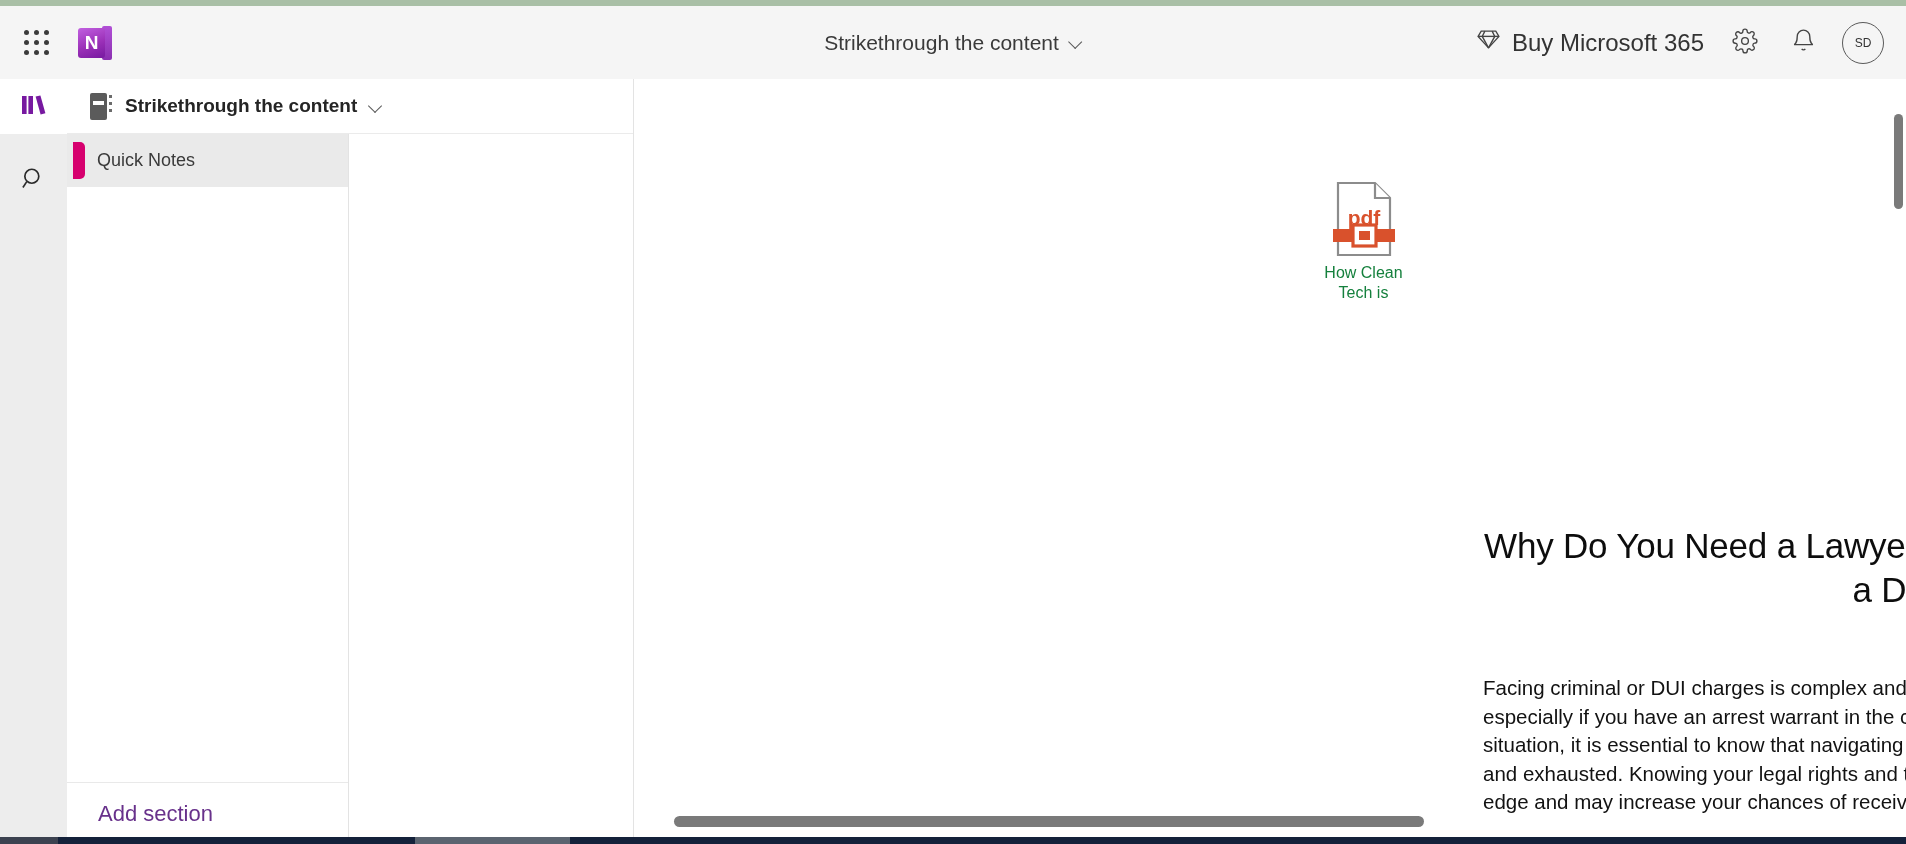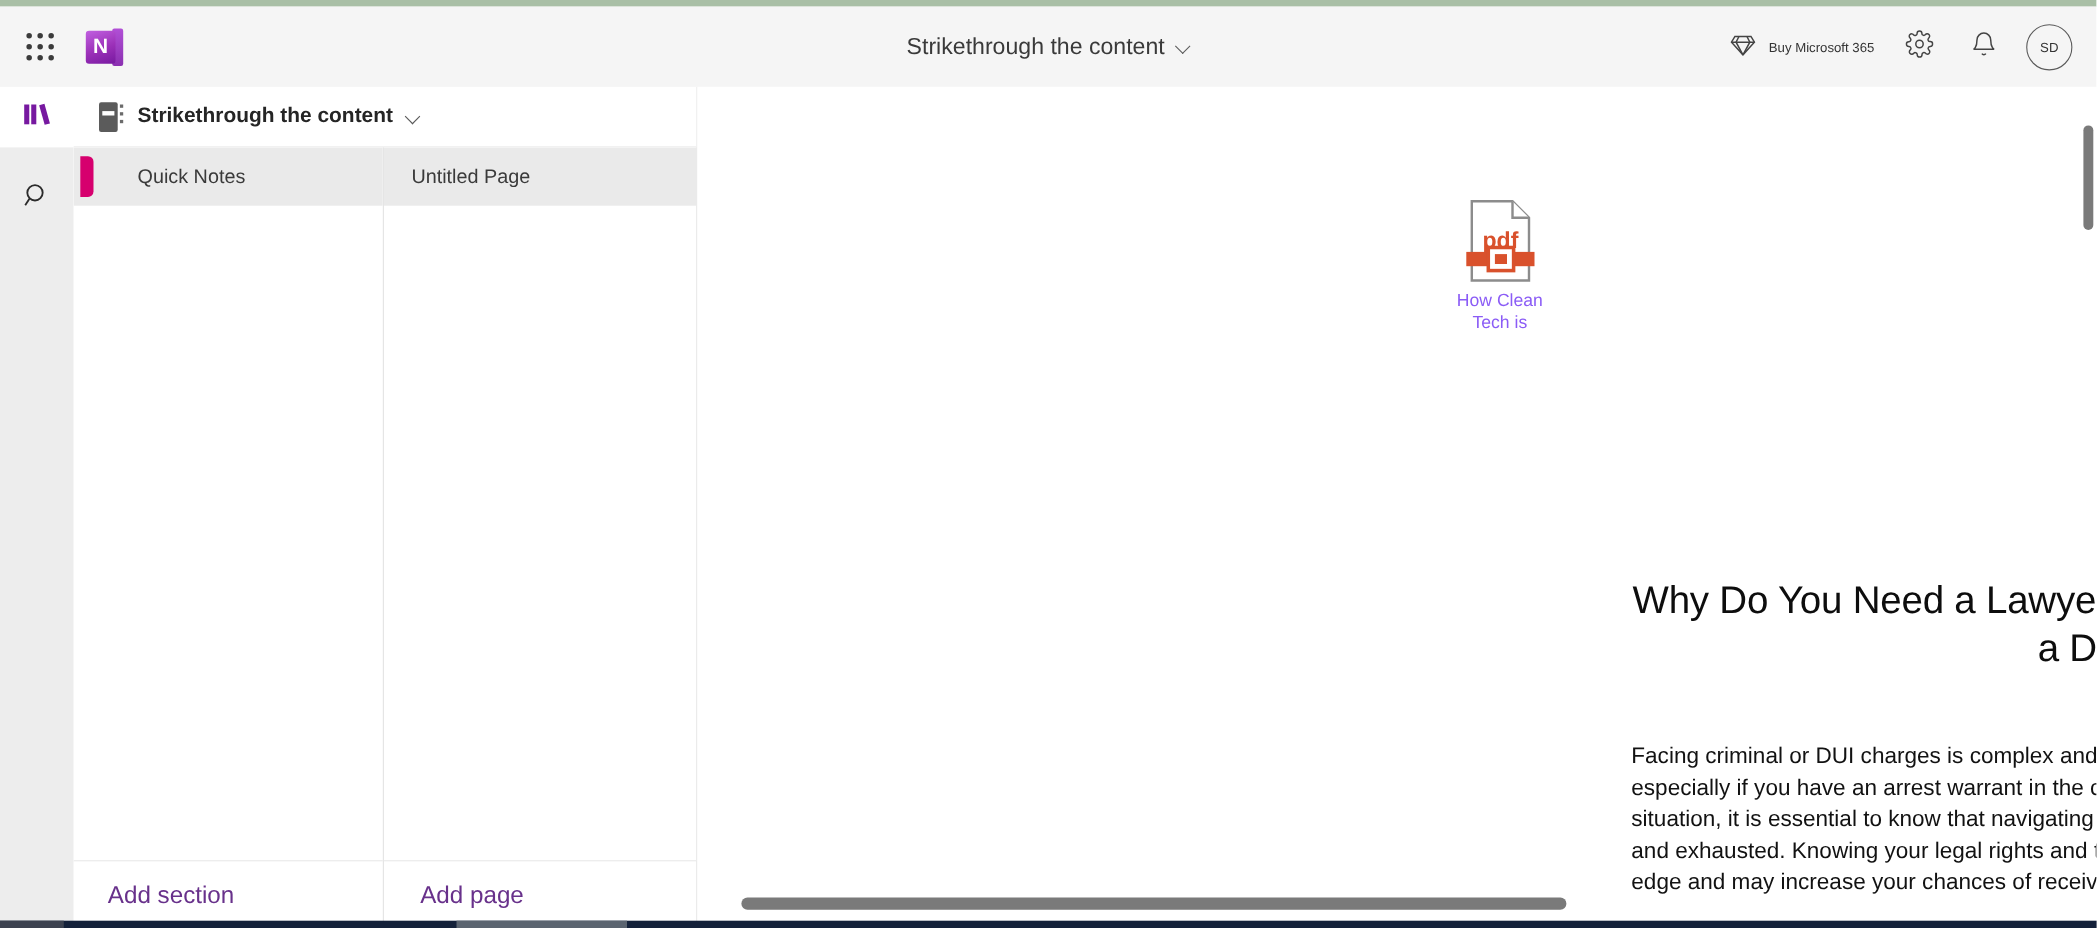--- a/index.html
+++ b/index.html
@@ -61,21 +61,21 @@
     border-right: 1.6px solid #5a5a5a; border-bottom: 1.6px solid #5a5a5a;
     transform: rotate(45deg);
   }
 
   .appbar-right {
     margin-left: auto; display: flex; align-items: center;
     gap: 0; padding-right: 16px; height: 100%;
   }
   .buy365 {
     display: flex; align-items: center; gap: 11px;
-    font-size: 12px; color: #333; cursor: pointer; padding: 6px 12px;
+    font-size: 24px; color: #333; cursor: pointer; padding: 6px 12px;
   }
   .icon-btn {
     width: 58px; height: 58px; display: flex; align-items: center; justify-content: center;
     cursor: pointer;
   }
   .avatar {
     width: 42px; height: 42px; border-radius: 50%;
     border: 1.6px solid #5a5a5a; color: #333;
     display: flex; align-items: center; justify-content: center;
     font-size: 12px; margin-left: 10px; margin-right: 6px; cursor: pointer;
@@ -128,21 +128,21 @@
   .list { flex: 1; overflow: hidden; }
   .row {
     height: 53px; display: flex; align-items: center;
     font-size: 18px; color: #3a3a3a; cursor: pointer; position: relative;
   }
   .row.selected { background: #eaeaea; }
   .row .tabstrip {
     width: 12px; height: 37px; background: #d6006e;
     border-radius: 0 5px 5px 0; margin-left: 6px; flex: 0 0 12px;
   }
-  .row .row-label { padding-left: 40px; }
+  .row .row-label { padding-left: 12px; }
   .pages-pane .row .row-label { padding-left: 25px; }
 
   .add-btn-wrap {
     height: 62px; border-top: 1px solid #e9e9e9;
     display: flex; align-items: center;
   }
   .add-btn {
     font-size: 22px; color: #68318b; cursor: pointer; padding-left: 31px;
   }
   .pages-pane .add-btn { padding-left: 33px; }
@@ -150,21 +150,21 @@
   
   .canvas {
     flex: 1; background: #fff; position: relative; overflow: hidden;
   }
   .attachment {
     position: absolute; left: 676px; top: 100px;
     width: 107px; text-align: center; cursor: pointer;
   }
   .pdf-icon { width: 70px; height: 80px; margin: 0 auto 6px; position: relative; }
   .attach-label {
-    font-size: 16px; color: #8b5cf6; line-height: 1.28;
+    font-size: 16px; color: #15803d; line-height: 1.28;
   }
 
   .doc-title {
     position: absolute; left: 845px; top: 445px; width: 945px;
     text-align: center; font-size: 35px; line-height: 1.25;
     color: #0d0d0d; font-family: "Liberation Sans", sans-serif;
     font-stretch: condensed; letter-spacing: -0.2px;
   }
   .doc-para {
     position: absolute; left: 849px; top: 595px; width: 940px;
@@ -313,30 +313,20 @@
           <div class="row selected">
             <span class="tabstrip"></span>
             <span class="row-label">Quick Notes</span>
           </div>
         </div>
         <div class="add-btn-wrap">
           <span class="add-btn">Add section</span>
         </div>
       </div>
 
-      <div class="pane pages-pane">
-        <div class="list">
-          <div class="row selected">
-            <span class="row-label">Untitled Page</span>
-          </div>
-        </div>
-        <div class="add-btn-wrap">
-          <span class="add-btn">Add page</span>
-        </div>
-      </div>
 
     </div>
   </div>
 
   <div class="canvas">
 
     <div class="attachment">
       <span class="pdf-icon">
         <svg width="70" height="80" viewBox="0 0 70 80">
           <path d="M9 4h37l15 15v57H9z" fill="#ffffff" stroke="#8c8c8c" stroke-width="2.2"></path>

